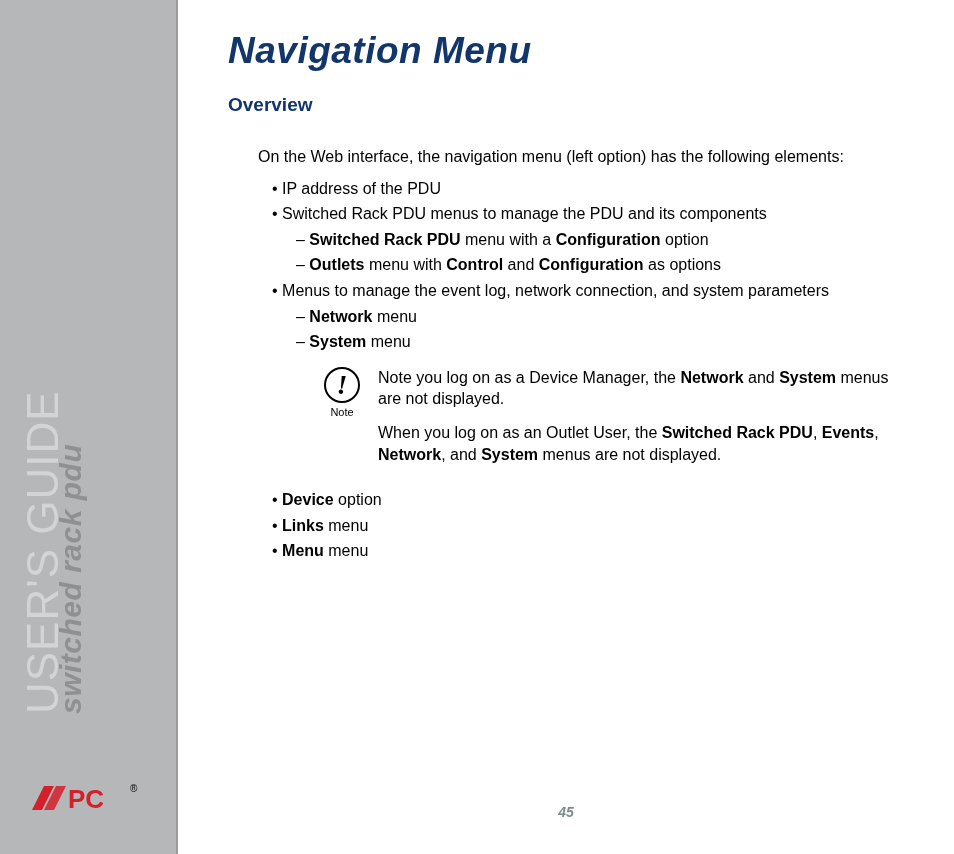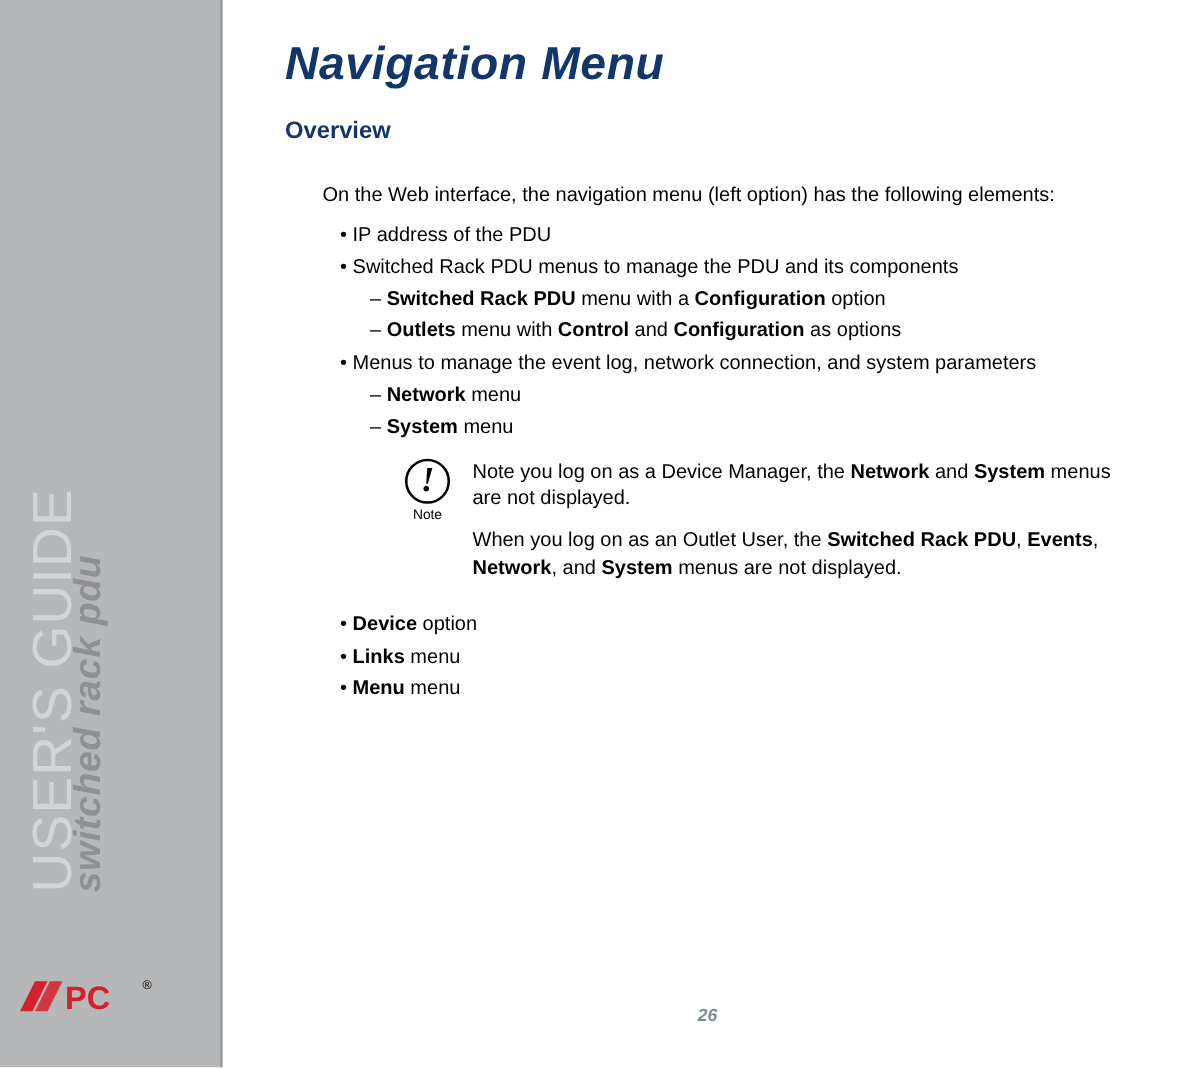--- a/index.html
+++ b/index.html
@@ -35,21 +35,21 @@
     font-style: italic;
     font-weight: 600;
     color: #8f9092;
     display: block;
     margin-top: -14px;
     letter-spacing: .5px;
   }
   .logo {
     position: absolute;
     bottom: 34px;
-    left: 14px;
+    left: 30px;
   }
   .content {
     flex: 1;
     padding: 30px 60px 0 50px;
     position: relative;
   }
   h1 {
     font-family: "Trebuchet MS", "Gill Sans", sans-serif;
     color: #12356a;
     font-size: 37px;
@@ -152,16 +152,16 @@
             </div>
           </div>
         </li>
 
         <li><b>Device</b><span> option</span></li>
         <li><b>Links</b><span> menu</span></li>
         <li><b>Menu</b><span> menu</span></li>
       </ul>
     </div>
 
-    <div class="pagenum">26</div>
+    <div class="pagenum">45</div>
   </div>
 
 </div>
 
 </body></html>

